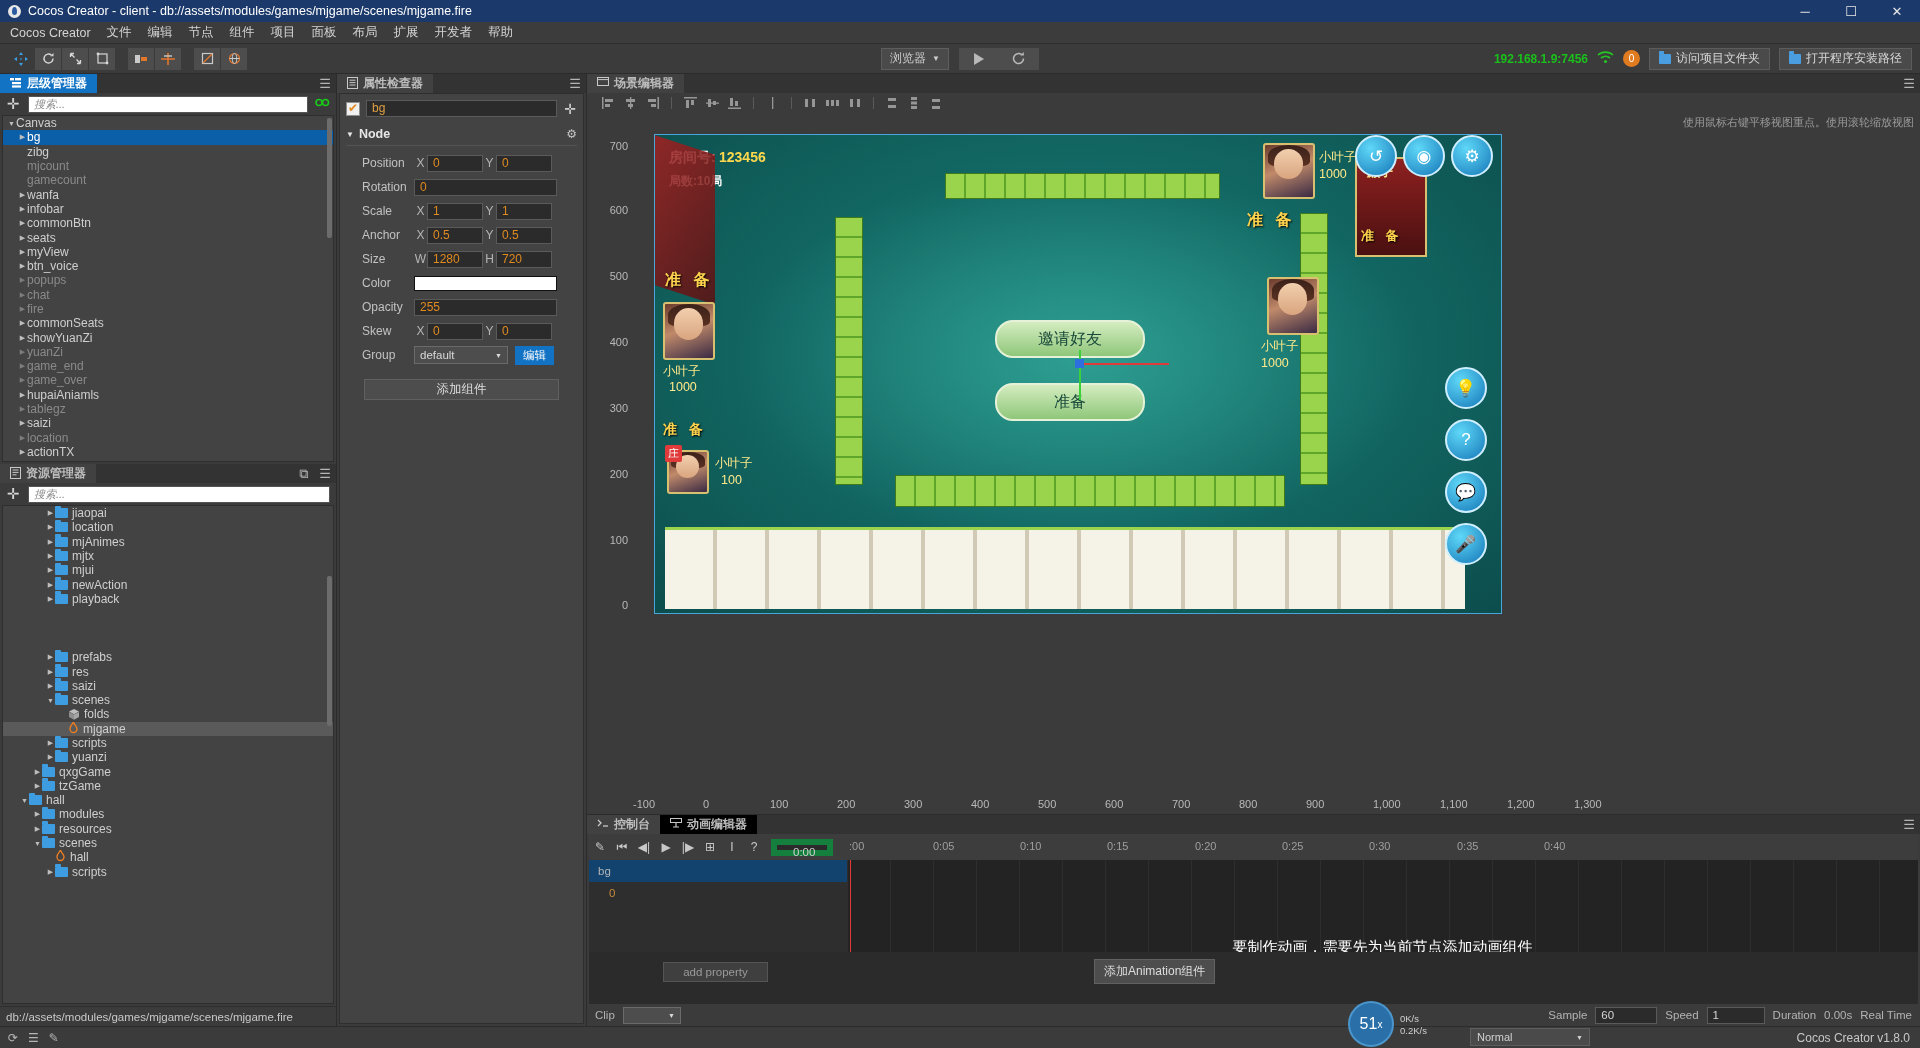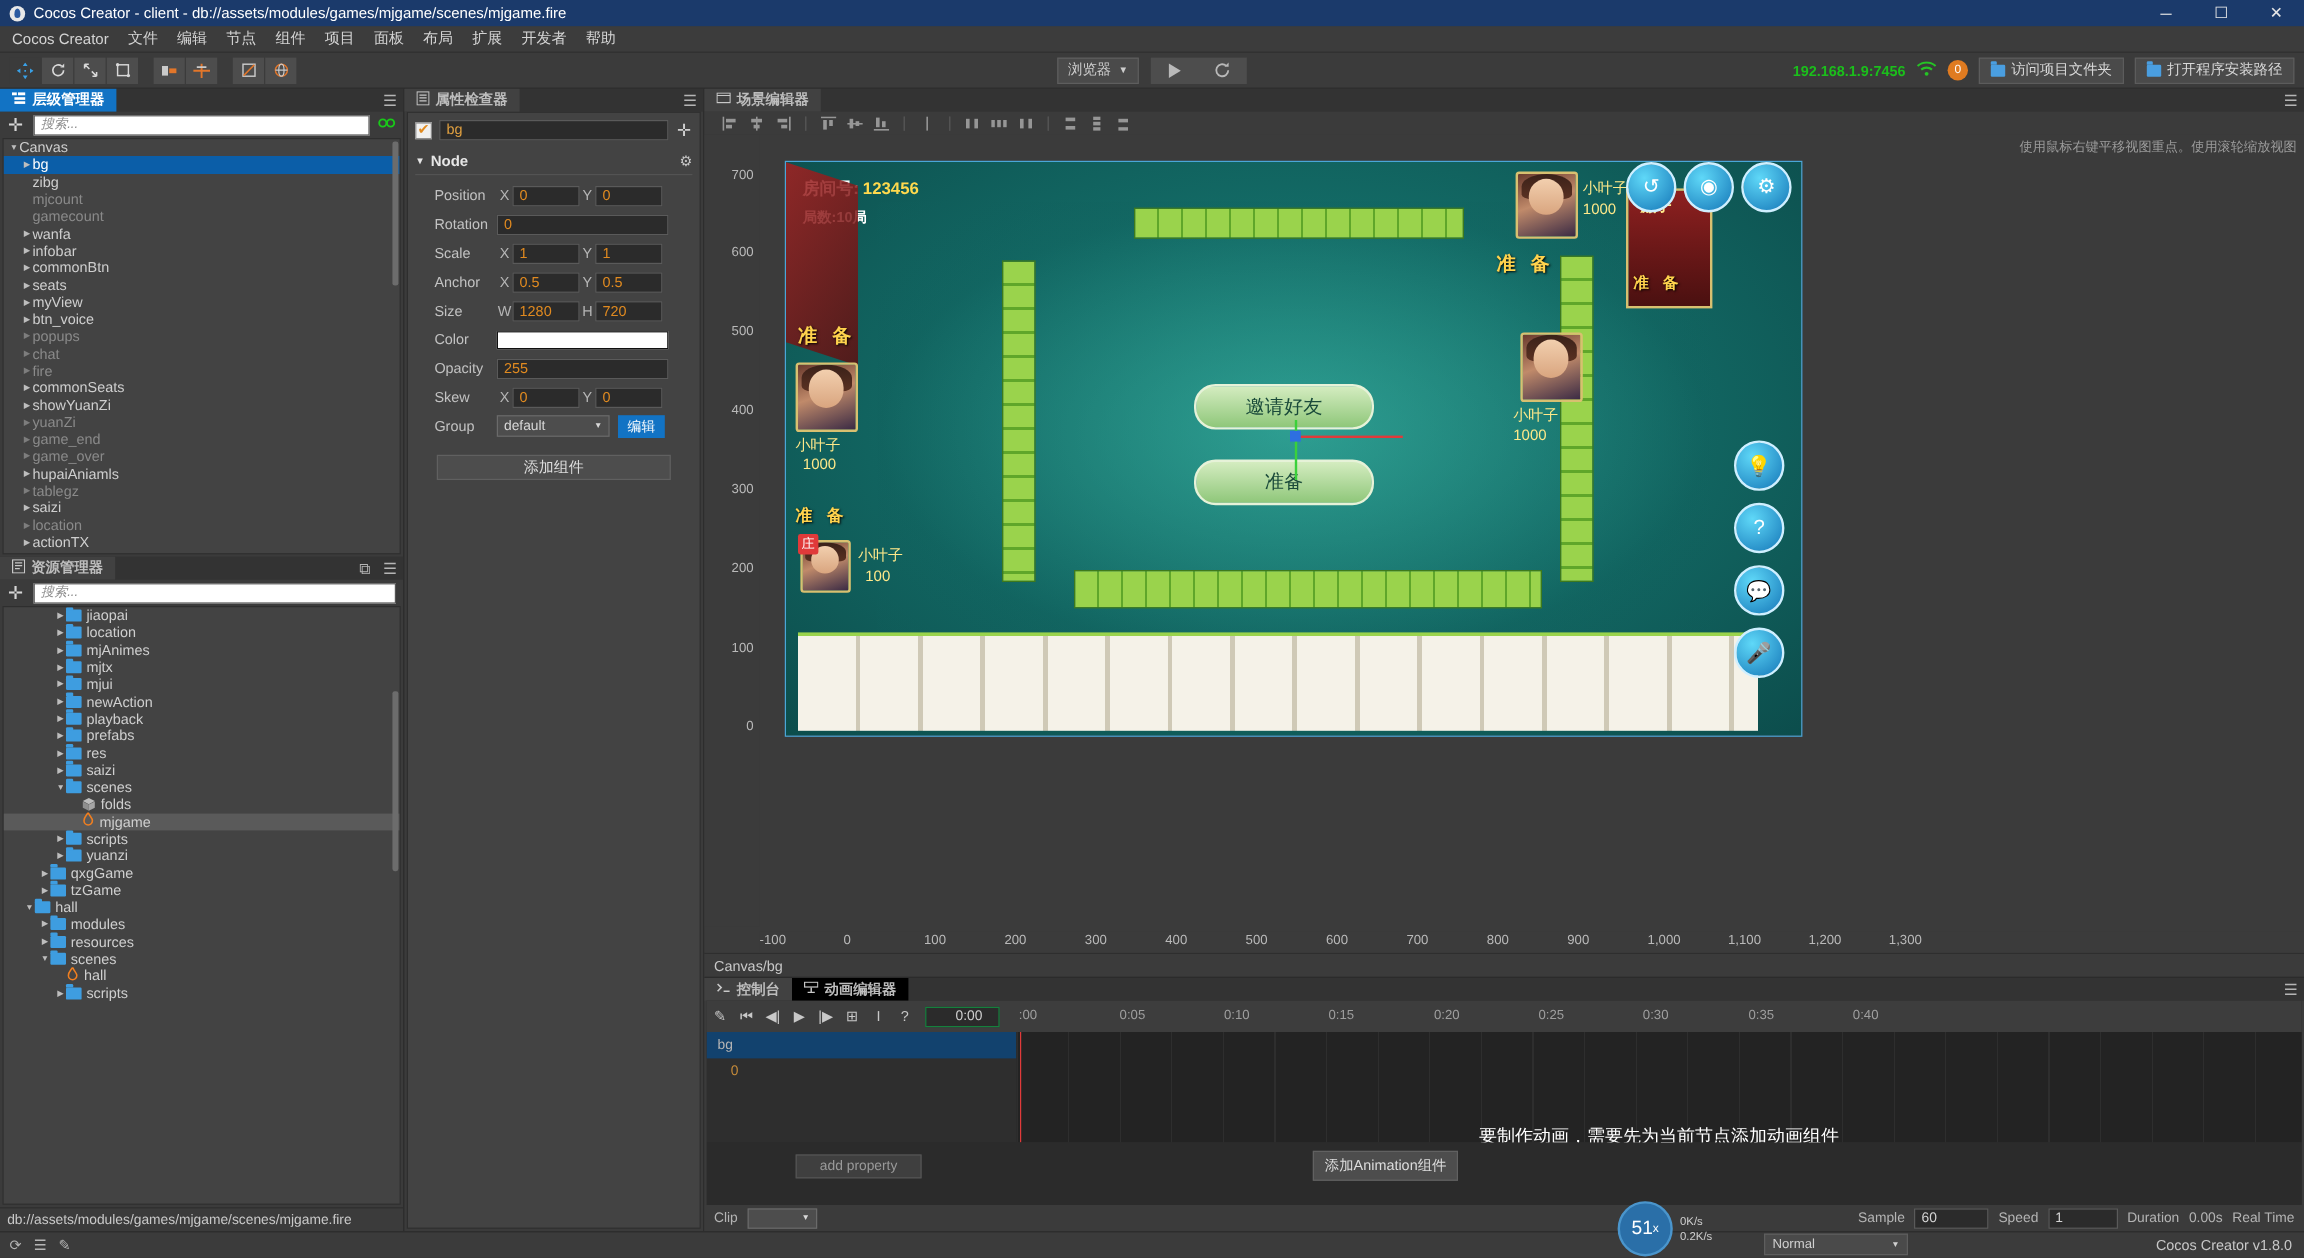--- a/index.html
+++ b/index.html
@@ -165,22 +165,22 @@
 
   #breadcrumb { height:20px; background:#3b3b3b; display:flex; align-items:center;
      padding-left:8px; font-size:12px; color:#c8c8c8; border-top:1px solid #2e2e2e; }
 
   
   #animpanel { height:212px; background:#3b3b3b; display:flex; flex-direction:column;
      border-top:1px solid #2b2b2b; }
   #animbody { flex:1; background:#2e2e2e; margin:0 2px; display:flex; flex-direction:column; position:relative; }
   #animctrl { height:26px; background:#3d3d3d; display:flex; align-items:center; }
   #animctrl .ctl { width:22px; text-align:center; color:#c8c8c8; font-size:12px; }
-  .timefield { width:62px; height:17px; background:#2b2b2b; border:1px solid #15803d;
-     color:#d0d0d0; font-size:11.5px; text-align:center; padding-right:5px; line-height:15px; margin-left:6px;padding-left:16px; }
+  .timefield { width:62px; height:17px; background:#2b2b2b; border:6px solid #15803d;
+     color:#d0d0d0; font-size:11.5px; text-align:left; padding-right:5px; line-height:15px; margin-left:6px;padding-left:16px; }
   #timeruler { position:absolute; left:258px; right:0; top:0; height:26px; }
   #timeruler span { position:absolute; top:6px; font-size:11px; color:#9e9e9e; }
   #tracks { flex:1; display:flex; }
   #tracknames { width:258px; background:#2e2e2e; }
   .trackrow { height:22px; display:flex; align-items:center; padding-left:9px;
      font-size:11.5px; color:#b4b4b4; }
   .trackrow.sel { background:#12426e; }
   #trackgrid { flex:1; background:#232323; position:relative;
      background-image:repeating-linear-gradient(to right,#2e2e2e 0 1px,transparent 1px 43px); }
   #playhead { position:absolute; left:3px; top:0; bottom:0; width:1px; background:#e03a3a; }
@@ -516,21 +516,21 @@
           <div class="trow" style="padding-left: 43px;">
             <span class="arrow">▶</span>
             <span class="fico"></span>
             <span>newAction</span>
           </div>
           <div class="trow" style="padding-left: 43px;">
             <span class="arrow">▶</span>
             <span class="fico"></span>
             <span>playback</span>
           </div>
-          <div class="trow" style="padding-left: 43px;">
+          <div class="trow" style="padding-left: 43px; margin-top: 44px;">
             <span class="arrow">▶</span>
             <span class="fico"></span>
             <span>prefabs</span>
           </div>
           <div class="trow" style="padding-left: 43px;">
             <span class="arrow">▶</span>
             <span class="fico"></span>
             <span>res</span>
           </div>
           <div class="trow" style="padding-left: 43px;">
@@ -909,21 +909,20 @@
         <div style="left:539px;">700</div>
         <div style="left:606px;">800</div>
         <div style="left:673px;">900</div>
         <div style="left:740px;">1,000</div>
         <div style="left:807px;">1,100</div>
         <div style="left:874px;">1,200</div>
         <div style="left:941px;">1,300</div>
       </div>
     </div>
 
-    <div id="breadcrumb">Canvas/bg</div>
 
     <div id="animpanel">
       <div class="panel-tabs">
         <div class="ptab inactive">
           <span class="ico">
             <svg width="12" height="11" viewBox="0 0 12 11">
                 <path d="M1 2l3 3-3 3" stroke="#c8c8c8" fill="none" stroke-width="1.3"></path>
                 <path d="M6 8h5" stroke="#c8c8c8" stroke-width="1.3"></path>
               </svg>
           </span>

